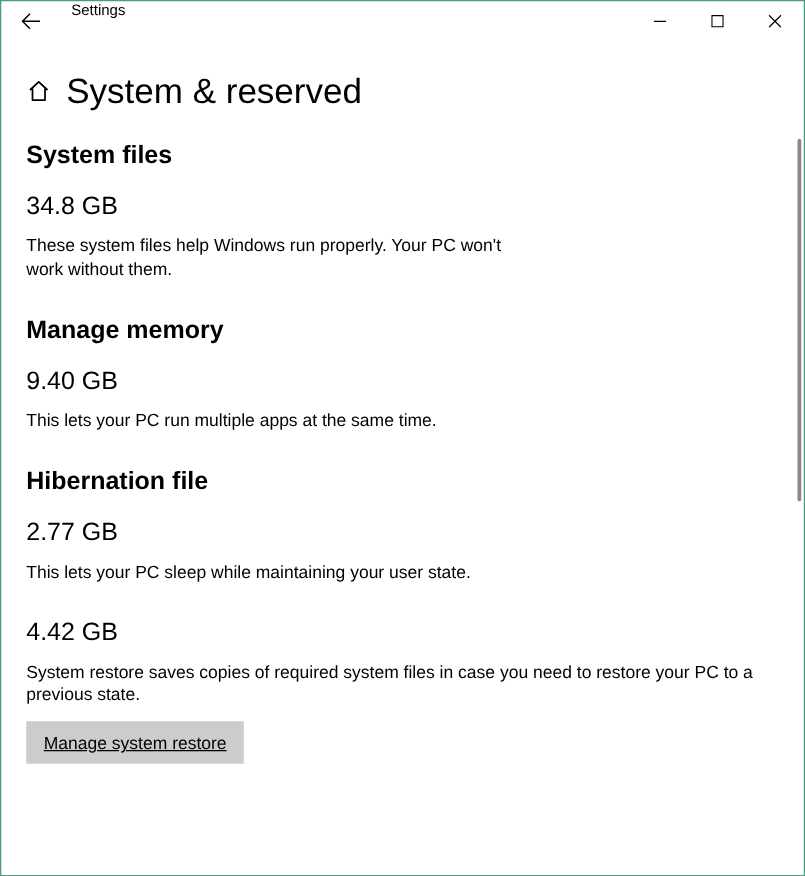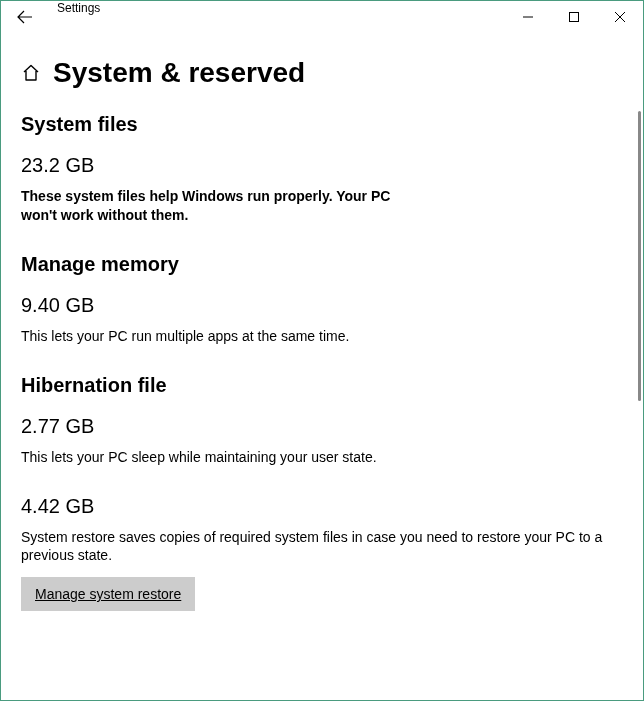--- a/index.html
+++ b/index.html
@@ -58,21 +58,21 @@
       margin-top: 24px;
       margin-bottom: 24px;
     }
     .home-icon {
       margin-right: 12px;
       display: flex;
       align-items: center;
     }
     .page-title {
       font-size: 28px;
-      font-weight: 700;
+      font-weight: 400;
       color: #000;
     }
     .section {
       margin-bottom: 28px;
     }
     .section-heading {
       font-size: 20px;
       font-weight: 700;
       color: #000;
       margin-bottom: 18px;
@@ -84,21 +84,20 @@
       margin-bottom: 10px;
     }
     .section-desc {
       font-size: 14px;
       color: #000;
       line-height: 1.35;
       max-width: 600px;
     }
     .section-desc.narrow {
       max-width: 400px;
-      font-weight: bold;
     }
     .manage-btn {
       display: inline-block;
       background: #ccc;
       border: none;
       padding: 9px 14px;
       font-size: 14px;
       font-family: inherit;
       cursor: pointer;
       margin-top: 12px;
@@ -150,21 +149,21 @@
     <span class="home-icon">
       <svg width="20" height="20" viewBox="0 0 20 20">
         <path d="M3 9 L10 2.5 L17 9 M5 8 L5 17 L15 17 L15 8" stroke="#000" stroke-width="1.4" fill="none" stroke-linejoin="round"></path>
       </svg>
     </span>
     <h1 class="page-title">System &amp; reserved</h1>
   </div>
 
   <div class="section">
     <h2 class="section-heading">System files</h2>
-    <div class="section-value">23.2 GB</div>
+    <div class="section-value">34.8 GB</div>
     <div class="section-desc narrow">These system files help Windows run properly. Your PC won't work without them.</div>
   </div>
 
   <div class="section">
     <h2 class="section-heading">Manage memory</h2>
     <div class="section-value">9.40 GB</div>
     <div class="section-desc">This lets your PC run multiple apps at the same time.</div>
   </div>
 
   <div class="section">

